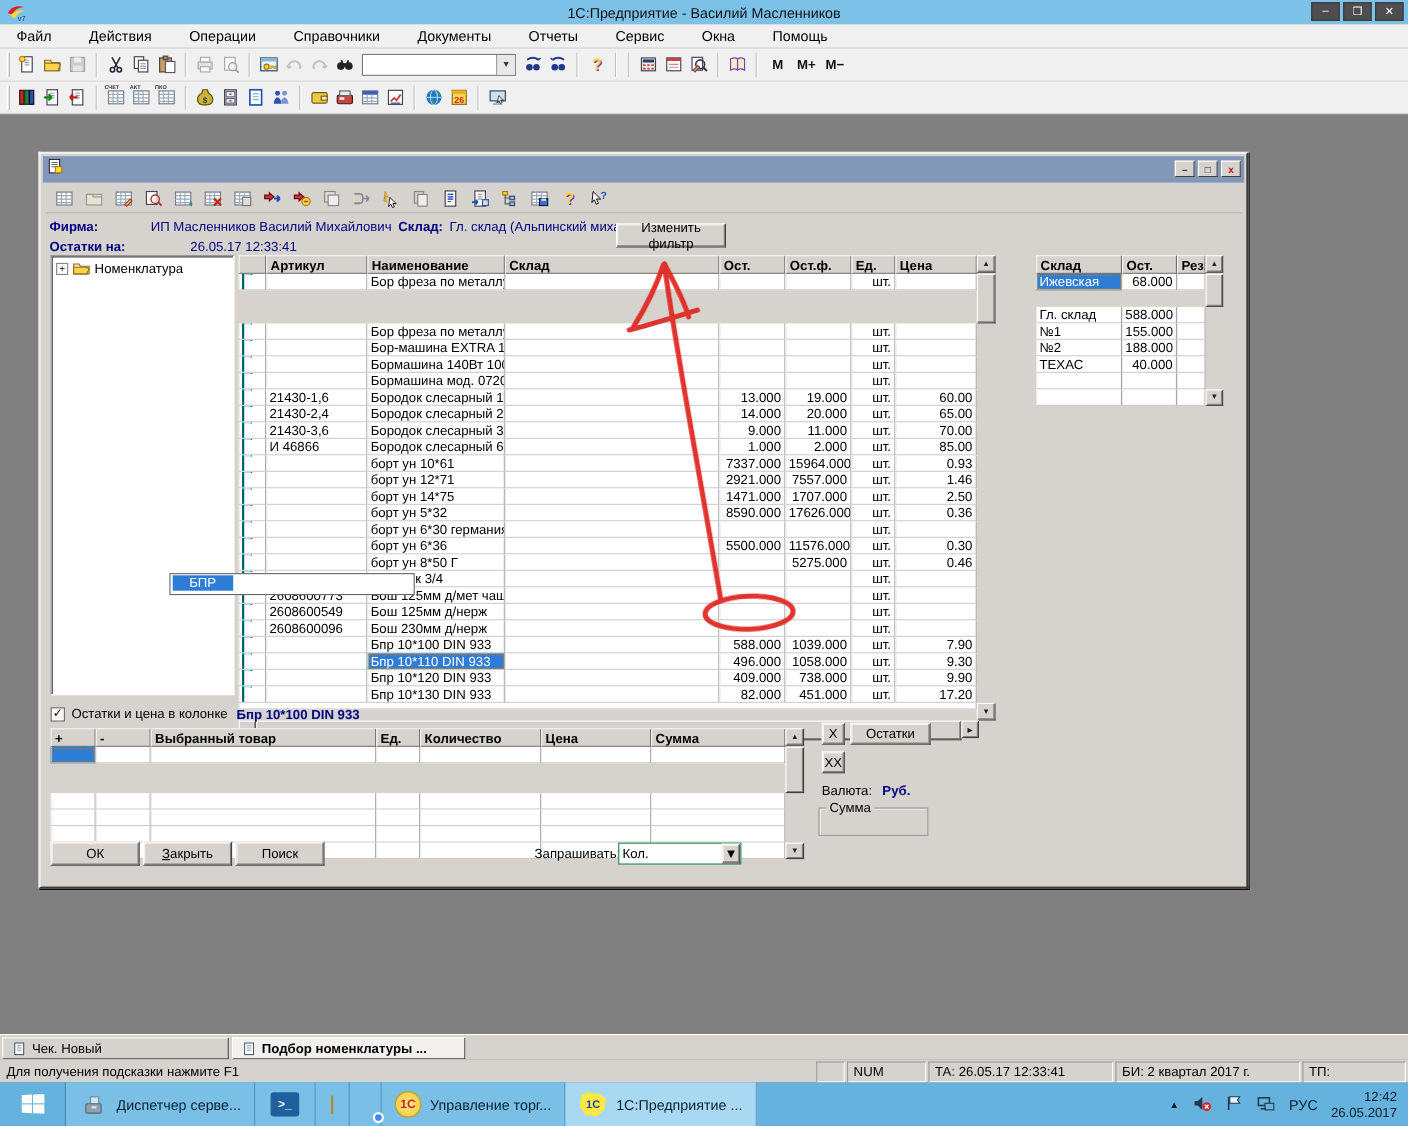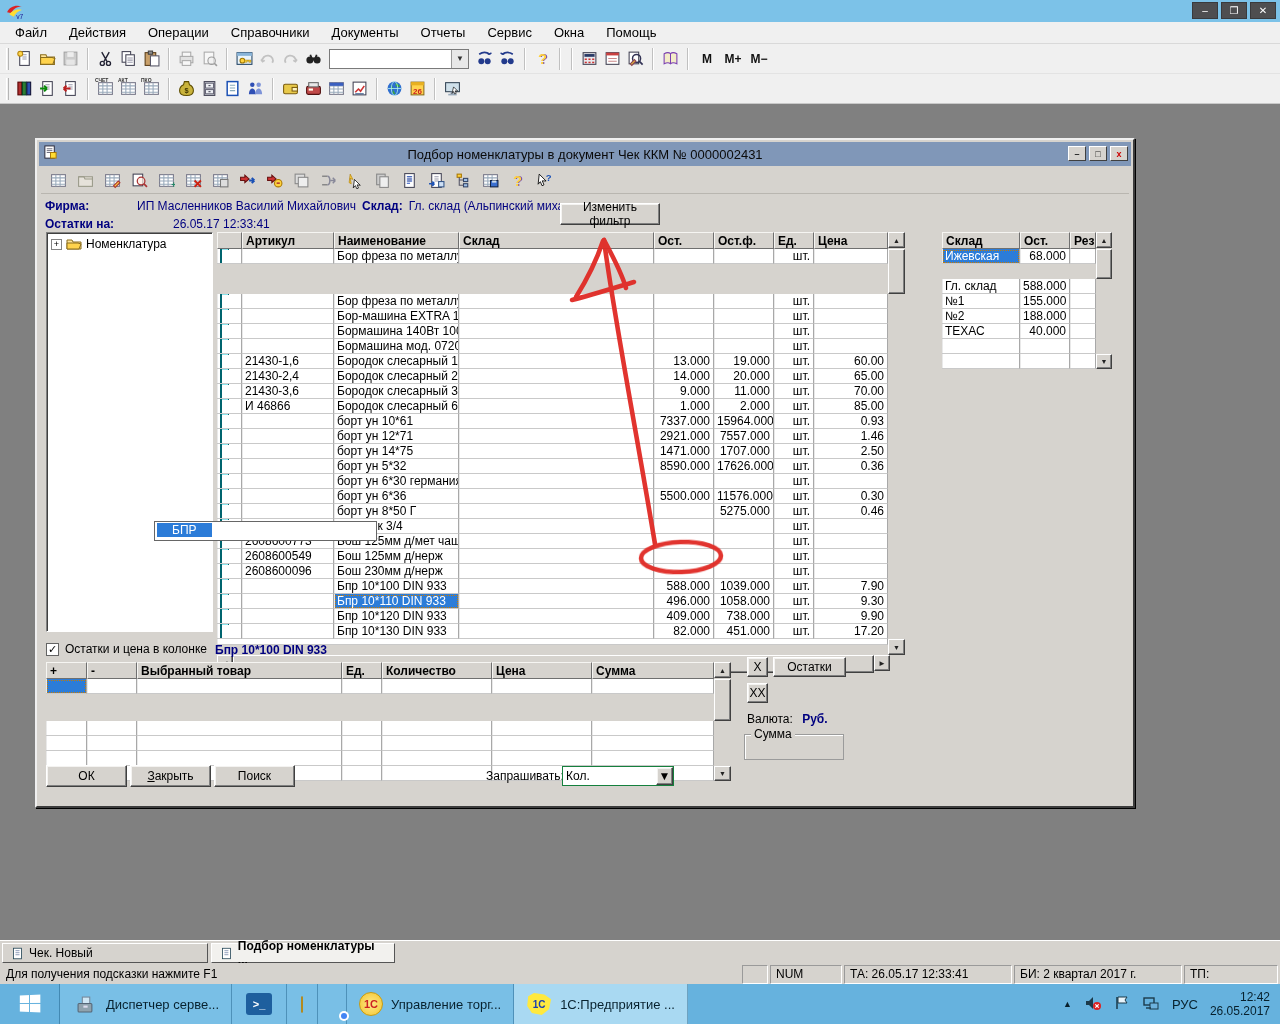--- a/index.html
+++ b/index.html
@@ -5,21 +5,21 @@
   *{margin:0;padding:0;box-sizing:border-box;font-family:"Liberation Sans",sans-serif;}
   html,body{width:1280px;height:1024px;overflow:hidden;background:#808080;}
   .abs{position:absolute;}
   #stage{position:relative;width:1280px;height:1024px;}
 
   
   #titlebar{left:0;top:0;width:1280px;height:22px;background:#7cc2e8;display:flex;align-items:center;}
   #titlebar .ttl{position:absolute;left:0;right:0;text-align:center;font-size:13px;color:#111;}
   .winbtns{position:absolute;right:4px;top:2px;display:flex;gap:3px;}
   .winbtn{width:26px;height:17px;background:#4e4e50;color:#fff;font-size:10px;display:flex;align-items:center;justify-content:center;border:1px solid #3a3a3c;}
-  #menubar{left:0;top:22px;width:1280px;height:22px;background:#f0f0f0;display:flex;align-items:center;gap:4px;padding-left:6px;border-bottom:1px solid #d9d9d9;}
+  #menubar{left:0;top:22px;width:1280px;height:22px;background:#f0f0f0;display:flex;align-items:center;gap:16px;padding-left:6px;border-bottom:1px solid #d9d9d9;}
   .menu-item{font-size:13px;color:#000;padding:2px 9px;}
   .tbar{left:0;width:1280px;height:30px;background:#f0f0f0;display:flex;align-items:center;}
   #toolbar1{top:44px;border-bottom:1px solid #e3e3e3;}
   #toolbar2{top:74px;border-bottom:1px solid #c8c8c8;}
   .grip{width:3px;height:22px;border-left:1px solid #fff;border-right:1px solid #b5b5b5;margin:0 4px 0 6px;}
   .tsep{width:2px;height:22px;border-left:1px solid #c0c0c0;border-right:1px solid #fff;margin:0 5px;}
   .ticon{width:23px;height:23px;display:flex;align-items:center;justify-content:center;}
   .ticon.dis{filter:grayscale(1) opacity(.45);}
   .mem{font-size:12px;font-weight:bold;color:#111;width:26px;text-align:center;}
   .tcombo{width:140px;height:20px;background:#fff;border:1px solid #7a7a7a;display:flex;margin:0 4px;}
@@ -104,20 +104,21 @@
 <div id="stage">
 
   <div id="titlebar" class="abs">
     <span class="abs" style="left:6px;top:2px">
       <svg width="18" height="18" viewBox="0 0 16 16">
           <path d="M1 9c2-5 8-7 13-5-4 0-8 2-9 6z" fill="#d22"></path>
           <path d="M3 11c2-3 7-5 11-4-3 1-6 3-7 6z" fill="#fd3"></path>
           <text x="9" y="15" font-size="6" fill="#229">v7</text>
         </svg>
     </span>
+    <span class="ttl">1С:Предприятие - Василий Масленников</span>
     <span class="winbtns">
       <span class="winbtn">–</span>
       <span class="winbtn">❐</span>
       <span class="winbtn">✕</span>
     </span>
   </div>
 
   <div id="menubar" class="abs">
       <span class="menu-item">Файл</span>
       <span class="menu-item">Действия</span>
@@ -423,21 +424,20 @@
 
     <div id="dlg" class="abs">
       <div id="dlg-title">
         <span style="margin-left:4px">
           <svg width="15" height="15" viewBox="0 0 16 16">
               <rect x="2" y="1" width="10" height="13" fill="#fff" stroke="#223"></rect>
               <path d="M4 4h6M4 6h6M4 8h6" stroke="#667"></path>
               <rect x="8" y="8" width="6" height="6" fill="#fd3" stroke="#a70"></rect>
             </svg>
         </span>
-        <span class="ttl">Подбор номенклатуры в документ Чек ККМ № 0000002431</span>
         <span class="winbtns" style="top:4px;right:3px">
           <span class="dlgbtn">–</span>
           <span class="dlgbtn">□</span>
           <span class="dlgbtn" style="color:#c00">x</span>
         </span>
       </div>
 
       <div id="dlg-toolbar">
           <span class="ticon">
             <svg width="17" height="17" viewBox="0 0 16 16">
@@ -1002,21 +1002,21 @@
   </div>
 
   <div id="tabbar" class="abs">
       <span class="wtab" style="width: 206px;">
         <svg width="13" height="13" viewBox="0 0 16 16">
           <rect x="3" y="1.5" width="10" height="13" fill="#fff" stroke="#245"></rect>
           <path d="M5.5 4.5h5M5.5 7h5M5.5 9.5h5" stroke="#78a"></path>
         </svg>
         <span>Чек. Новый</span>
       </span>
-      <span class="wtab active" style="width: 184px;">
+      <span class="wtab active" style="width: 212px;">
         <svg width="13" height="13" viewBox="0 0 16 16">
           <rect x="3" y="1.5" width="10" height="13" fill="#fff" stroke="#245"></rect>
           <path d="M5.5 4.5h5M5.5 7h5M5.5 9.5h5" stroke="#78a"></path>
         </svg>
         <span>Подбор номенклатуры ...</span>
       </span>
     </div>
 
   <div id="statusbar" class="abs">
     <span class="spanel" style="width:740px;border-color:transparent;">Для получения подсказки нажмите F1</span>

